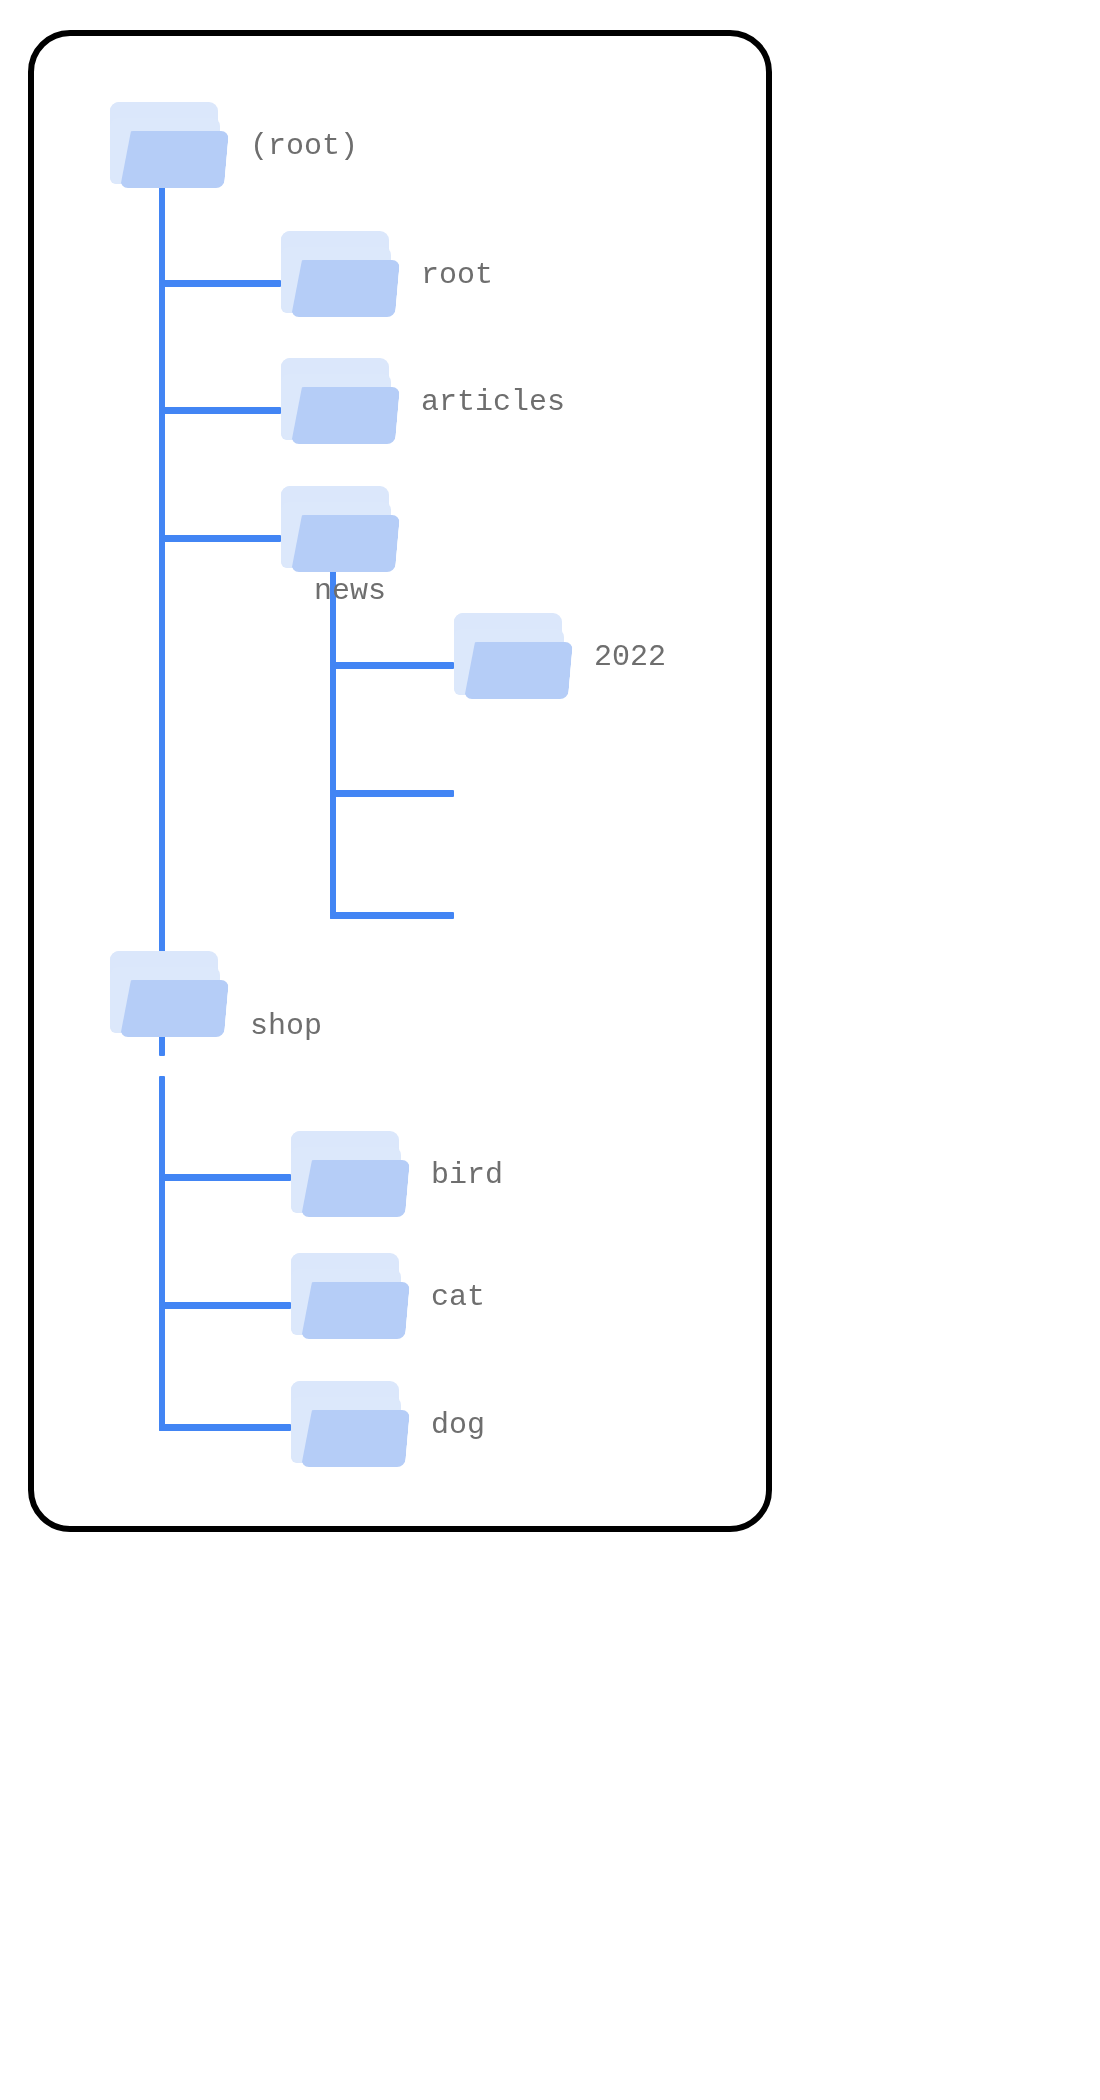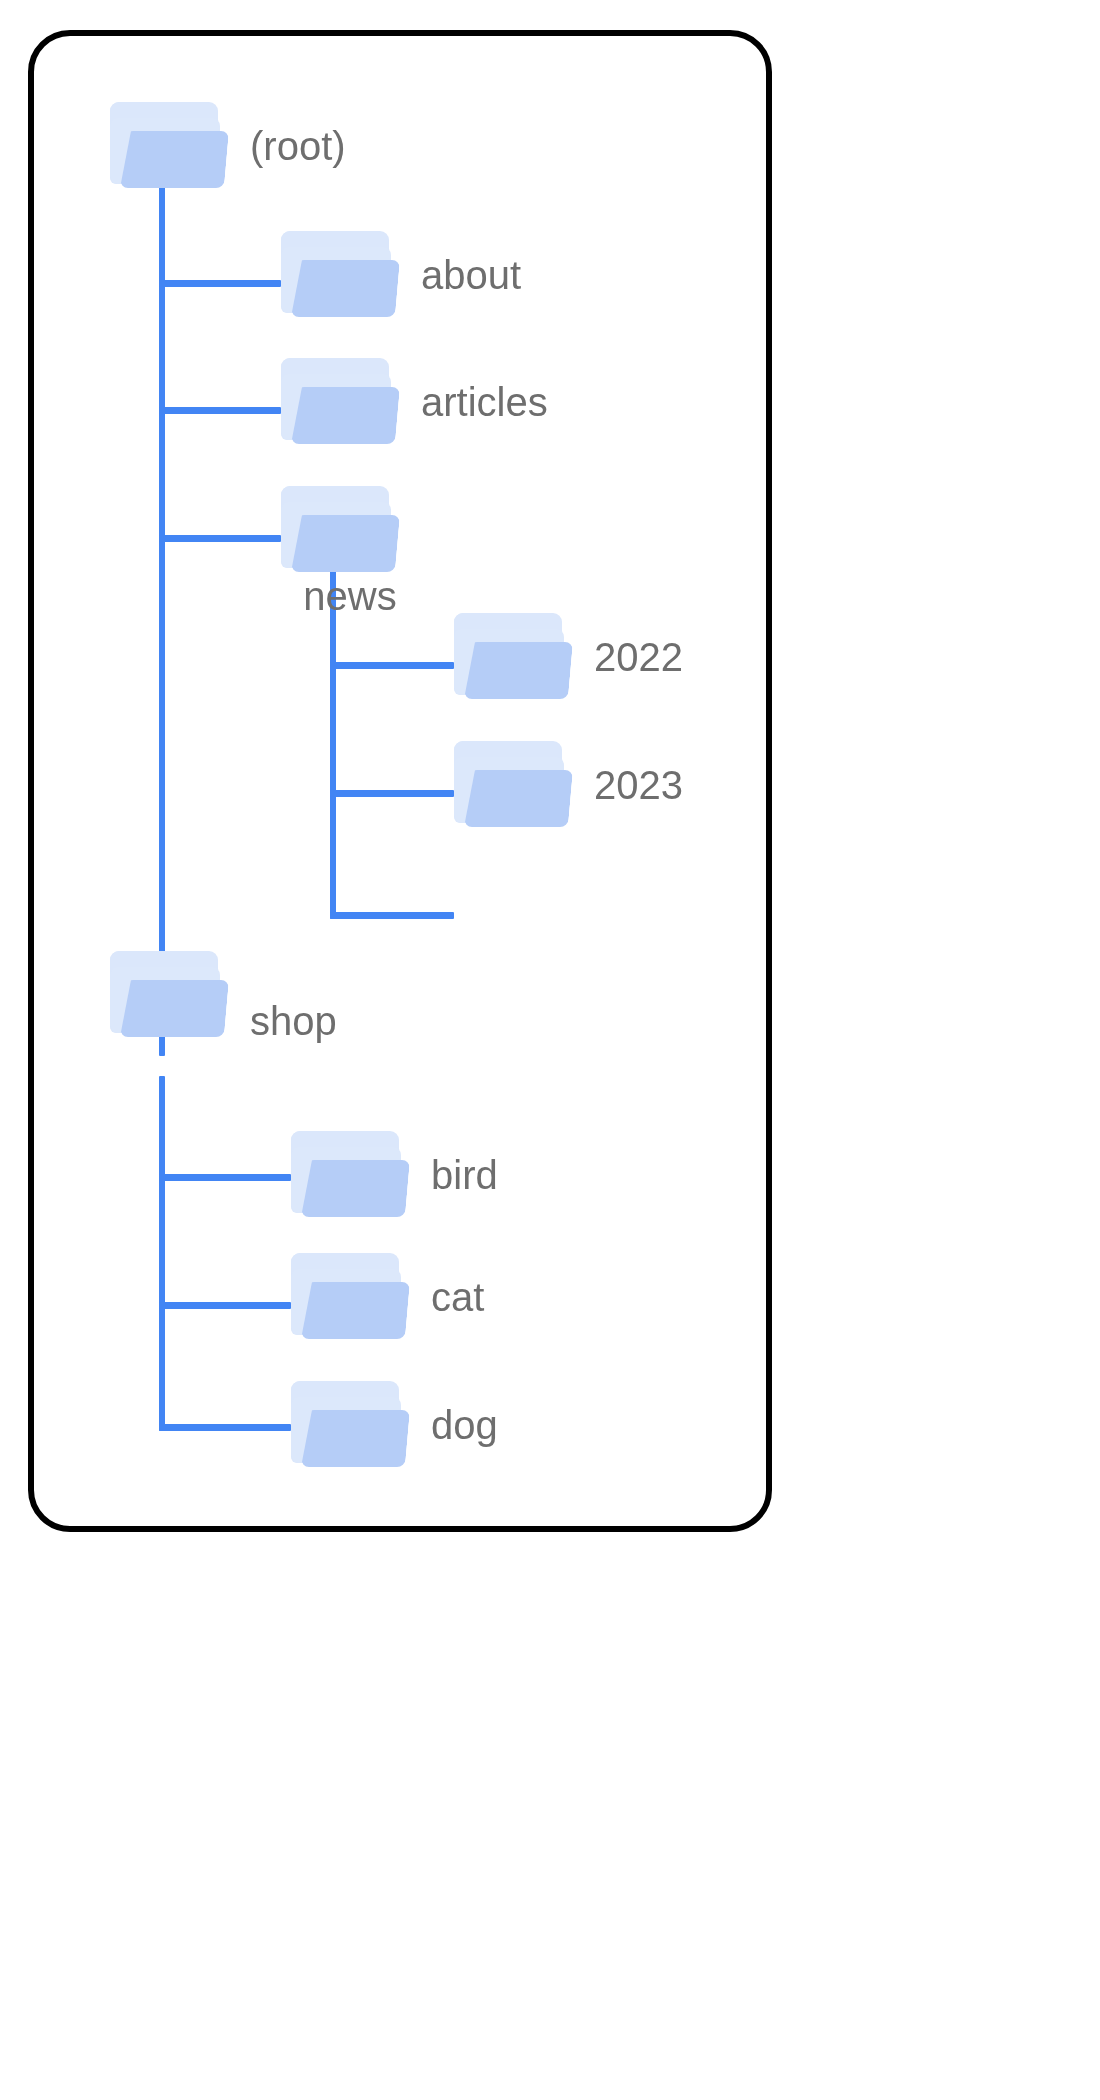--- a/index.html
+++ b/index.html
@@ -106,24 +106,24 @@
     border-radius: 8px;
     clip-path: polygon(6px 0, 100% 0, 100% 100%, 0 100%);
     transform: skewX(-5deg);
     transform-origin: bottom left;
   }
 
   
   .label {
     margin-left: 24px;
     color: #6e6e6e;
-    font-size: 40px;
+    font-size: 30px;
     line-height: 1;
     white-space: nowrap;
-    font-family: Liberation Sans, sans-serif;
+    font-family: Liberation Mono, monospace;
   }
 </style>
 </head>
 <body>
 
 <div id="canvas">
   <div id="card">
     <div id="tree">
 
       <div class="edge-v" style="left:125px; top:148px; width:6px; height:872px;"></div>
@@ -160,21 +160,21 @@
         <div class="label">(root)</div>
       </div>
 
       <div class="node" style="left:245px; top:193px;">
         <div class="folder">
           <div class="tab"></div>
             <div class="back"></div>
           <div class="body"></div>
             <div class="front"></div>
         </div>
-        <div class="label">about</div>
+        <div class="label">root</div>
       </div>
 
       <div class="node" style="left:245px; top:320px;text-align:center;">
         <div class="folder">
           <div class="tab"></div>
             <div class="back"></div>
           <div class="body"></div>
             <div class="front"></div>
         </div>
         <div class="label">articles</div>
@@ -193,29 +193,20 @@
       <div class="node" style="left:418px; top:575px;">
         <div class="folder">
           <div class="tab"></div>
             <div class="back"></div>
           <div class="body"></div>
             <div class="front"></div>
         </div>
         <div class="label">2022</div>
       </div>
 
-      <div class="node" style="left:418px; top:703px;">
-        <div class="folder">
-          <div class="tab"></div>
-            <div class="back"></div>
-          <div class="body"></div>
-            <div class="front"></div>
-        </div>
-        <div class="label">2023</div>
-      </div>
 
 
       <div class="node" style="left:74px; top:913px;align-items:flex-end;">
         <div class="folder">
           <div class="tab"></div>
             <div class="back"></div>
           <div class="body"></div>
             <div class="front"></div>
         </div>
         <div class="label">shop</div>

